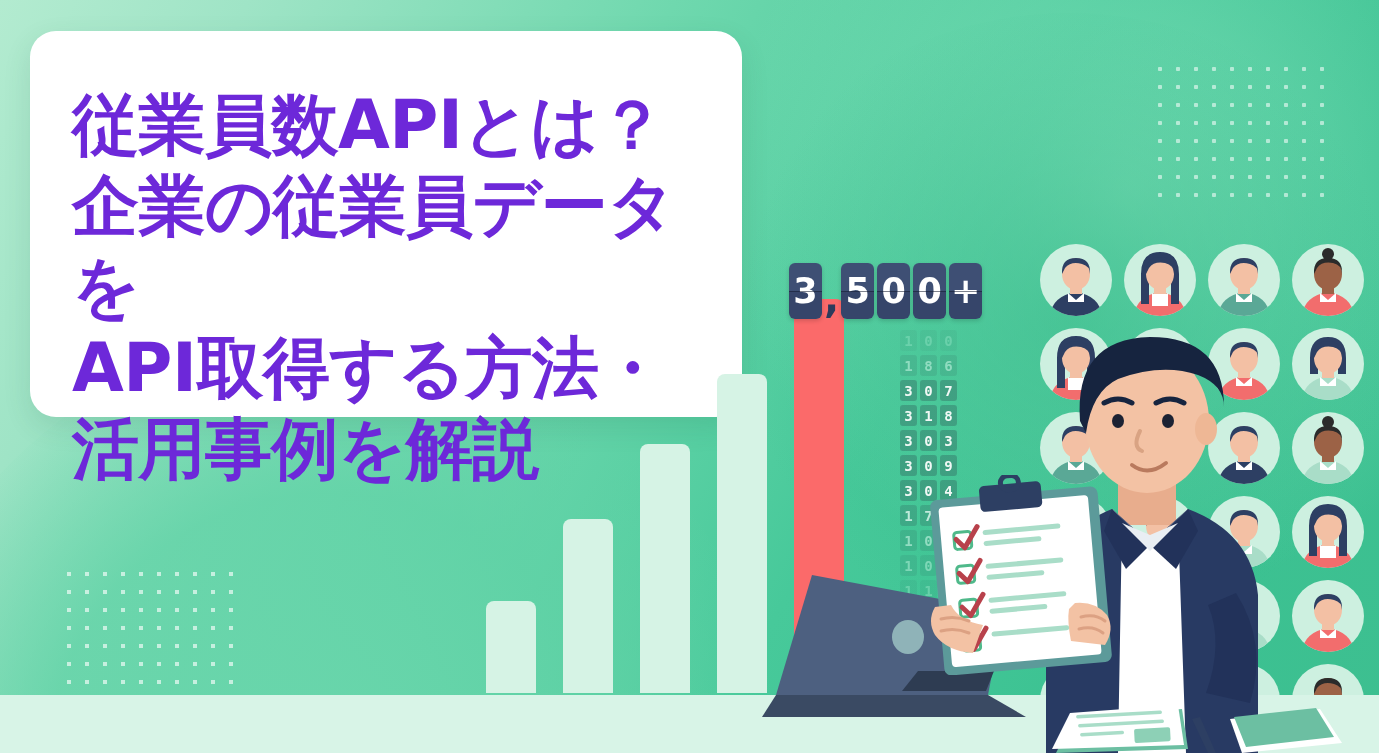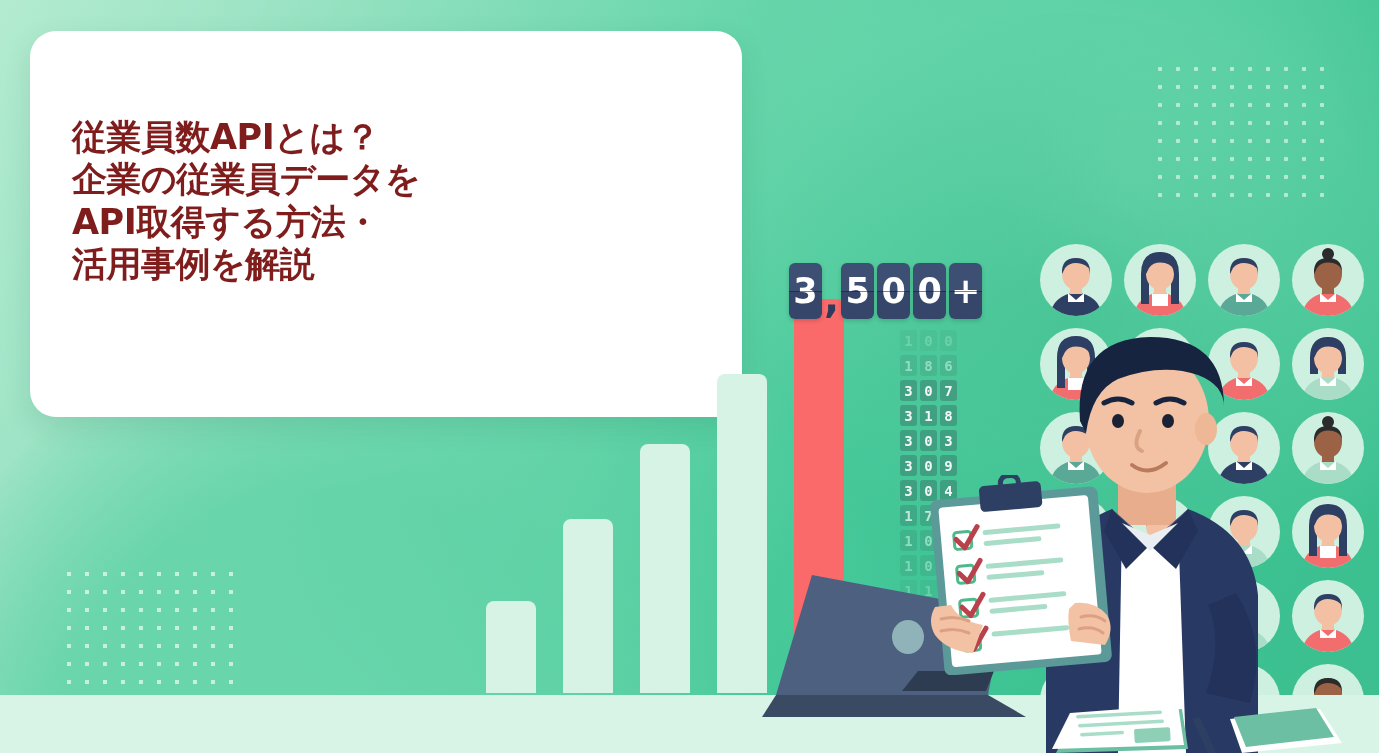--- a/index.html
+++ b/index.html
@@ -52,26 +52,25 @@
     position: absolute; left: 30px; top: 31px;
     width: 712px; height: 386px;
     background: #ffffff;
     border-radius: 26px;
     box-shadow: 0 10px 28px rgba(22,80,60,.12);
     padding: 54px 40px 0 42px;
   }
   #title-text {
     font-family: "DejaVu Sans", "Liberation Sans", sans-serif;
     font-weight: 700;
-    font-size: 35px;
+    font-size: 67px;
     line-height: 1.21;
     letter-spacing: -0.5px;
-    color: #7f1d1d;
+    color: #6d28d9;
     white-space: pre-line;
-    margin-top: 31px;
   }
 
   
   #counter {
     position: absolute; left: 789px; top: 263px;
     display: flex; align-items: center; gap: 3px;
     z-index: 6;
   }
   .digit-card {
     width: 33px; height: 56px;

